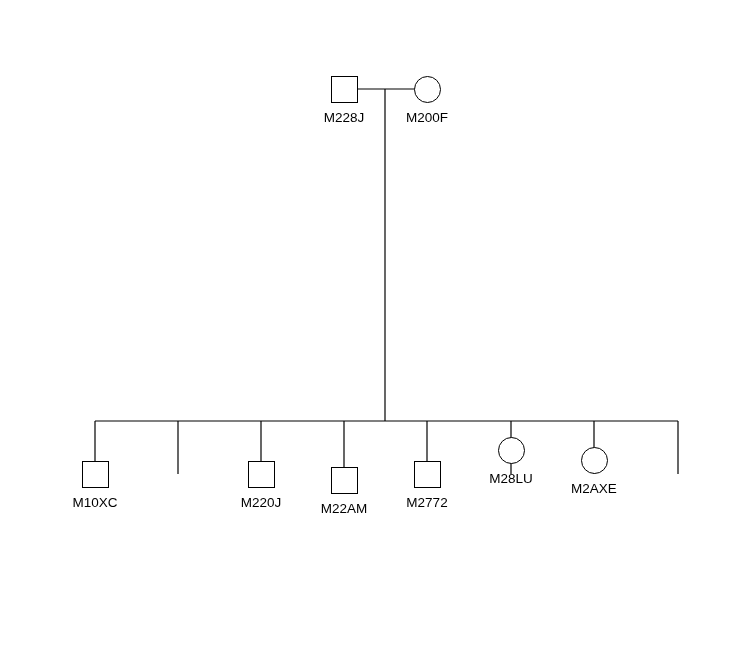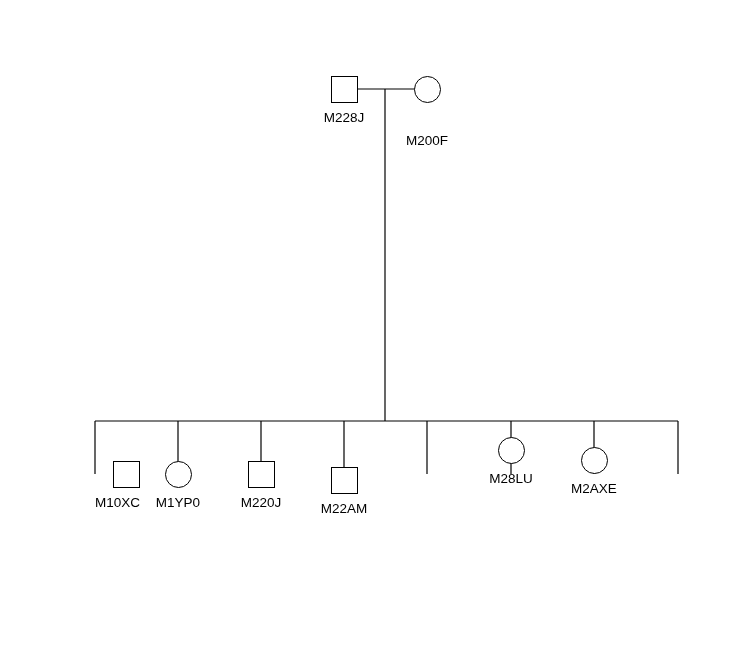--- a/index.html
+++ b/index.html
@@ -65,39 +65,39 @@
       <line x1="427" y1="421" x2="427" y2="474" stroke="#000000" stroke-width="1.2"></line>
       <line x1="511" y1="421" x2="511" y2="474" stroke="#000000" stroke-width="1.2"></line>
       <line x1="594" y1="421" x2="594" y2="474" stroke="#000000" stroke-width="1.2"></line>
       <line x1="678" y1="421" x2="678" y2="474" stroke="#000000" stroke-width="1.2"></line>
     </svg>
   <div id="people" class="people-layer">
       <div class="person male" style="left: 299px; top: 75.5px;">
     <div class="symbol" style="width: 27px; height: 27px; background: rgb(255, 255, 255); border-color: rgb(0, 0, 0);"></div>
     <div class="label">M228J</div>
   </div>
-      <div class="person female" style="left: 382px; top: 75.5px; gap: 23px;">
+      <div class="person female" style="left: 382px; top: 75.5px;">
     <div class="symbol" style="width: 27px; height: 27px; background: rgb(255, 255, 255); border-color: rgb(0, 0, 0);"></div>
     <div class="label">M200F</div>
   </div>
-      <div class="person male" style="left: 50px; top: 460.5px; align-items: flex-end;">
+      <div class="person male" style="left: 50px; top: 460.5px;">
     <div class="symbol" style="width: 27px; height: 27px; background: rgb(255, 255, 255); border-color: rgb(0, 0, 0);"></div>
     <div class="label">M10XC</div>
-  </div>
-      <div class="person female" style="left: 133px; top: 460.5px;">
-    <div class="symbol" style="width: 27px; height: 27px; background: rgb(255, 255, 255); border-color: rgb(0, 0, 0);"></div>
-    <div class="label">M1YP0</div>
   </div>
       <div class="person male" style="left: 216px; top: 460.5px; justify-content: flex-end;">
     <div class="symbol" style="width: 27px; height: 27px; background: rgb(255, 255, 255); border-color: rgb(0, 0, 0);"></div>
     <div class="label">M220J</div>
   </div>
       <div class="person male" style="left: 299px; top: 467px;">
     <div class="symbol" style="width: 27px; height: 27px; background: rgb(255, 255, 255); border-color: rgb(0, 0, 0);"></div>
     <div class="label">M22AM</div>
+  </div>
+      <div class="person male" style="left: 382px; top: 460.5px;">
+    <div class="symbol" style="width: 27px; height: 27px; background: rgb(255, 255, 255); border-color: rgb(0, 0, 0);"></div>
+    <div class="label">M2772</div>
   </div>
       <div class="person female" style="left: 466px; top: 437px;">
     <div class="symbol" style="width: 27px; height: 27px; background: rgb(255, 255, 255); border-color: rgb(0, 0, 0);"></div>
     <div class="label">M28LU</div>
   </div>
       <div class="person female" style="left: 549px; top: 447px;">
     <div class="symbol" style="width: 27px; height: 27px; background: rgb(255, 255, 255); border-color: rgb(0, 0, 0);"></div>
     <div class="label">M2AXE</div>
   </div>
     </div>

